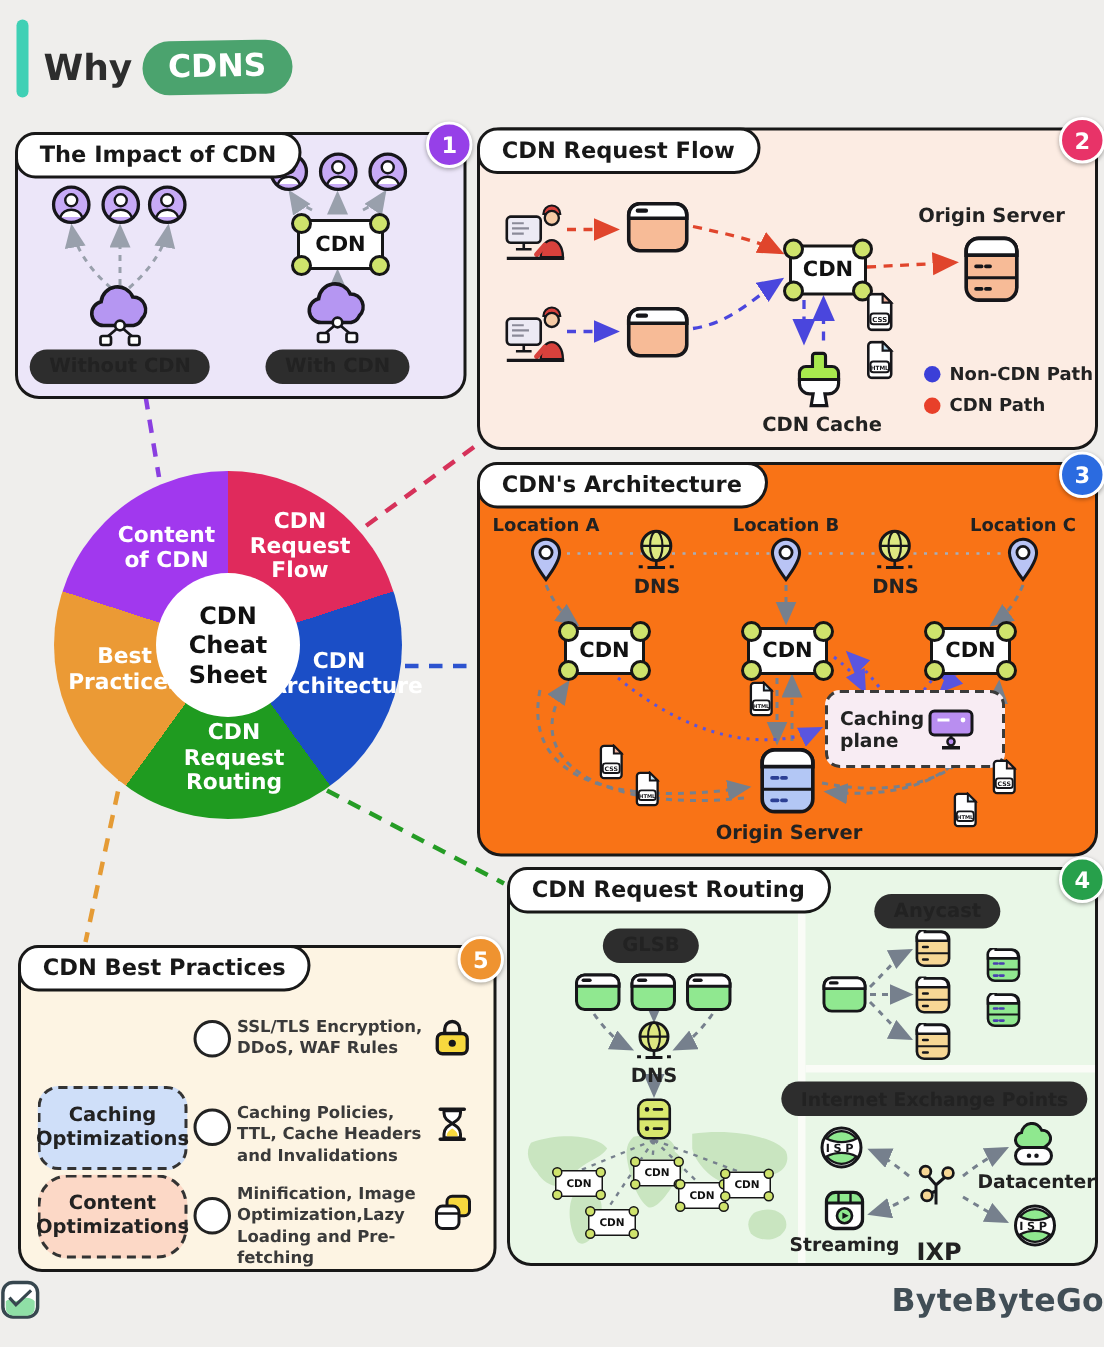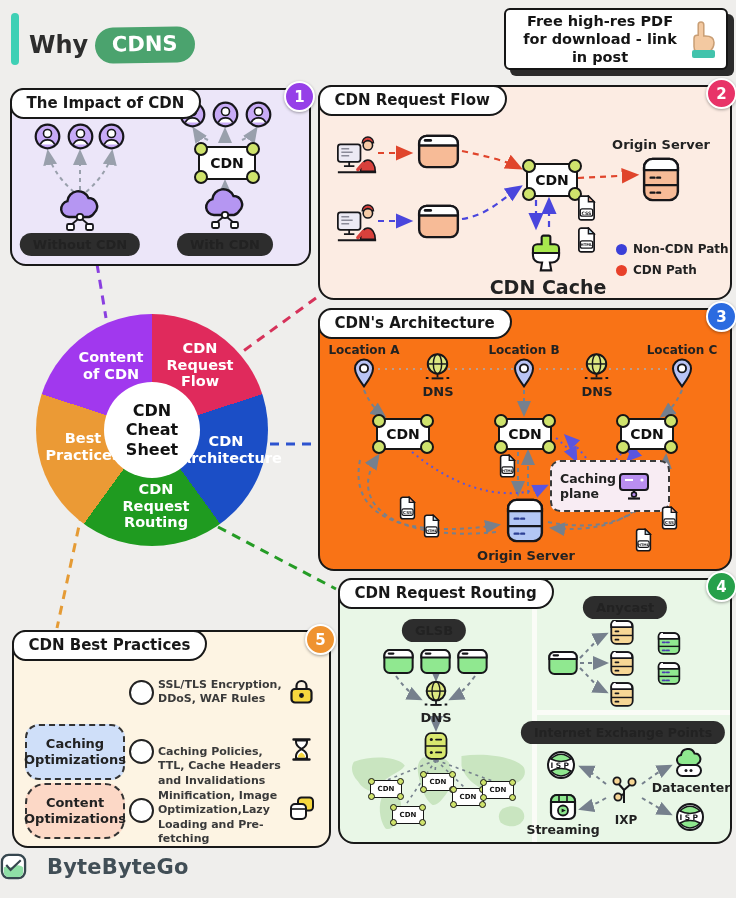--- a/index.html
+++ b/index.html
@@ -38,21 +38,21 @@
   #wheel-center div{font-size:16px;font-weight:800;color:#111;text-align:center;line-height:1.2;width:92px;}
   
   .bp-pill{position:absolute;left:11px;width:96px;border:2px dashed #333;border-radius:14px;display:flex;
     align-items:center;justify-content:center;text-align:center;font-weight:800;font-size:13px;color:#222;line-height:1.25;z-index:4;}
   .bp-circle{position:absolute;width:21px;height:21px;border-radius:50%;background:#fff;border:2.5px solid #222;z-index:4;}
   .bp-desc{position:absolute;left:144px;width:126px;font-size:11px;color:#3a3a3a;line-height:1.3;z-index:4;font-weight:600;}
   
   #pdf-box{position:absolute;left:504px;top:8px;width:220px;height:58px;background:#fff;border:2.5px solid #151515;
     border-radius:6px;box-shadow:6px 6px 0 #2b2b2b;display:flex;align-items:center;z-index:2;}
   #pdf-box .txt{width:172px;padding-left:8px;text-align:center;font-size:14.5px;font-weight:800;color:#151515;line-height:1.25;}
-  #footer{position:absolute;left:0;right:0;top:853px;display:flex;align-items:center;justify-content:flex-start;gap:20px;z-index:2;}
+  #footer{position:absolute;left:0;right:0;top:853px;display:flex;align-items:center;justify-content:space-between;gap:20px;z-index:2;}
   #footer .brand{font-size:21px;font-weight:700;color:#414e56;letter-spacing:.2px;}
   .divider{position:absolute;background:#fafcf7;z-index:3;}
 </style>
 </head>
 <body>
 
 <div id="stage">
 
   <svg width="0" height="0" class="abs" aria-hidden="true">
     <defs>
@@ -80,27 +80,20 @@
     <path d="M270,444 L316,444" stroke="#2d53cf" stroke-width="3" stroke-dasharray="9 7" fill="none"></path>
     <path d="M218,527 L336,589" stroke="#259c25" stroke-width="3" stroke-dasharray="9 7" fill="none"></path>
     <path d="M82,512 L57,628" stroke="#e59b35" stroke-width="3" stroke-dasharray="9 7" fill="none"></path>
   </svg>
 
   <div class="abs" style="left:11px;top:13px;width:8px;height:52px;background:#3fd0b5;border-radius:4px;z-index:2;"></div>
   <div class="abs" style="left:29px;top:27px;font-size:24px;font-weight:800;color:#2d2d2d;z-index:2;display:flex;align-items:center;gap:7px;">
     <span>Why</span>
     <span style="background:#4ba36e;color:#fff;padding:5px 17px 7px;border-radius:24px;font-size:21px;transform:rotate(-1deg);">CDNS</span>
   </div>
-  <div id="pdf-box">
-    <div class="txt">Free high-res PDF for download - link in post</div>
-    <svg width="30" height="42" viewBox="0 0 30 40" style="margin-left:2px;">
-      <path d="M13 3c1.6 0 2.8 1.2 2.8 2.8V17h1.5c5.5 0 8.7 2.2 8.7 6.5 0 6-4 10.5-10 10.5h-3.5c-4 0-6.5-2.5-6.5-6.5v-8c0-2 1.2-3.2 3-3.2h1.2V5.8C10.2 4.2 11.4 3 13 3z" fill="#f3c9a1" stroke="#c99e74" stroke-width="1.5"></path>
-      <rect x="4" y="31" width="23" height="8" rx="2" fill="#43c3ac"></rect>
-    </svg>
-  </div>
 
   <div class="panel" style="left:10px;top:88px;width:297px;height:174px;background:#ece6f9;">
     <div class="ptitle">The Impact of CDN</div>
     <div class="badge badge-1" style="right:-6px;top:-9px;">1</div>
     <svg class="arrow-svg" width="297" height="174" viewBox="0 0 297 174">
       <g stroke="#99a0ac" stroke-width="2" stroke-dasharray="4 4" fill="none">
         <path d="M62,102 C46,88 38,74 36,62" marker-end="url(#ar-gray)"></path>
         <path d="M68,100 L68,62" marker-end="url(#ar-gray)"></path>
         <path d="M74,102 C90,88 98,74 100,62" marker-end="url(#ar-gray)"></path>
         <path d="M213,100 L213,92" marker-end="url(#ar-gray)"></path>
@@ -235,21 +228,21 @@
       <path d="M3 3.5A2.5 2.5 0 0 1 5.5 1H13l6 6v16.5a2.5 2.5 0 0 1-2.5 2.5h-11A2.5 2.5 0 0 1 3 23.5z" fill="#fff" stroke="#16161a" stroke-width="1.8"></path>
       <path d="M13 1v6h6z" fill="#bfe0f2" stroke="#16161a" stroke-width="1.5"></path>
       <rect x="4.5" y="14.5" width="13" height="7.5" rx="2" fill="#fff" stroke="#16161a" stroke-width="1.4"></rect>
       <text x="11" y="20.2" text-anchor="middle" font-size="4" font-weight="bold" fill="#16161a">HTML</text>
     </svg>
 
     <svg class="abs" style="left:206px;top:145px;z-index:4;" width="40" height="42" viewBox="0 0 46 46">
       <path d="M20 3h6a2 2 0 0 1 2 2v8h5a5 5 0 0 1 5 5v5H8v-5a5 5 0 0 1 5-5h5V5a2 2 0 0 1 2-2z" fill="#a8e94e" stroke="#16161a" stroke-width="2.4"></path>
       <path d="M8 23h30v3a8 8 0 0 1-8 8h-2.5l1.5 9H17l1.5-9H16a8 8 0 0 1-8-8z" fill="#fff" stroke="#16161a" stroke-width="2.4"></path>
     </svg>
-    <div class="lbl" style="left:228px;top:189px;font-size:19px;font-weight:600;">CDN Cache</div>
+    <div class="lbl" style="left:228px;top:189px;font-size:13px;font-weight:600;">CDN Cache</div>
 
     <div class="lbl" style="left:341px;top:50px;font-size:13px;font-weight:600;">Origin Server</div>
     <svg class="abs" style="left:322px;top:70px;z-index:4;" width="38" height="45" viewBox="0 0 40 48">
       <rect x="2" y="2" width="36" height="44" rx="9" fill="#f7bb97" stroke="#16161a" stroke-width="2.6"></rect>
       <path d="M11 2h18a9 9 0 0 1 9 9v3H2v-3a9 9 0 0 1 9-9z" fill="#fff" stroke="#16161a" stroke-width="2.6"></path>
       <path d="M2 30h36" stroke="#16161a" stroke-width="2.2"></path>
       <path d="M9 22h4M16 22h3M9 38h4M16 38h3" stroke="#16161a" stroke-width="2.6" stroke-linecap="round"></path>
     </svg>
 
     <div class="abs" style="left:296px;top:155px;z-index:4;">
@@ -565,21 +558,21 @@
         <path d="M6 9c6-6.5 14-6.5 20 0-6 3.2-14 3.2-20 0z" fill="#8fe88f" stroke="#16161a" stroke-width="1.5"></path>
         <path d="M6 21c6 6.5 14 6.5 20 0-6-3.2-14-3.2-20 0z" fill="#8fe88f" stroke="#16161a" stroke-width="1.5"></path>
         <text x="16" y="17.8" text-anchor="middle" font-size="7.5" font-weight="bold" letter-spacing="2.4" fill="#16161a">ISP</text>
       </svg>
     <svg class="abs" style="left:269px;top:194px;z-index:4;" width="30" height="32" viewBox="0 0 30 32">
         <path d="M15 29V16M15 16 8 8M15 16l8-7M15 20l-5 2" stroke="#16161a" stroke-width="2" fill="none"></path>
         <circle cx="8" cy="7" r="3.6" fill="#f7d795" stroke="#16161a" stroke-width="1.8"></circle>
         <circle cx="23" cy="8" r="3.6" fill="#f7d795" stroke="#16161a" stroke-width="1.8"></circle>
         <circle cx="9" cy="23" r="3.6" fill="#f7d795" stroke="#16161a" stroke-width="1.8"></circle>
       </svg>
-    <div class="lbl" style="left:286px;top:233px;font-size:12px;font-weight:600;">IXP</div>
+    <div class="lbl" style="left:286px;top:245px;font-size:16px;font-weight:600;">IXP</div>
     <svg class="abs" style="left:334px;top:168px;z-index:4;" width="30" height="30" viewBox="0 0 30 30">
         <path d="M8 17a5 5 0 0 1-1-9.9A7 7 0 0 1 20.5 5.5 5.5 5.5 0 0 1 24 15.5 5 5 0 0 1 22 17z" fill="#8fe88f" stroke="#16161a" stroke-width="2"></path>
         <rect x="3" y="17" width="24" height="11" rx="5.5" fill="#fff" stroke="#16161a" stroke-width="2"></rect>
         <circle cx="12" cy="22.5" r="1.5" fill="#16161a"></circle>
         <circle cx="17" cy="22.5" r="1.5" fill="#16161a"></circle>
       </svg>
     <div class="lbl" style="left:351px;top:200px;font-size:12.5px;font-weight:600;">Datacenter</div>
     <svg class="abs" style="left:209px;top:213px;z-index:4;" width="28" height="28" viewBox="0 0 28 28">
         <rect x="2" y="2" width="24" height="24" rx="6" fill="#fff" stroke="#16161a" stroke-width="2.2"></rect>
         <path d="M8 2h12a6 6 0 0 1 6 6v1H2V8a6 6 0 0 1 6-6z" fill="#8fe88f" stroke="#16161a" stroke-width="2"></path>
@@ -597,21 +590,21 @@
     <div class="bp-circle" style="left:115px;top:48px;"></div>
     <div class="bp-desc" style="top:46px;">SSL/TLS Encryption, DDoS, WAF Rules</div>
     <svg class="abs" style="left:274px;top:46px;z-index:4;" width="27" height="27" viewBox="0 0 27 27">
         <rect x="3.5" y="11" width="20" height="13.5" rx="3.5" fill="#f7d83e" stroke="#16161a" stroke-width="2.2"></rect>
         <path d="M8.5 11V8a5 5 0 0 1 10 0v3" fill="none" stroke="#16161a" stroke-width="2.2"></path>
         <circle cx="13.5" cy="17.5" r="2.4" fill="#16161a"></circle>
       </svg>
 
     <div class="bp-pill" style="top:92px;height:52px;background:#cfdff9;">Caching Optimizations</div>
     <div class="bp-circle" style="left:115px;top:107px;"></div>
-    <div class="bp-desc" style="top:103px;margin-top:10px;">Caching Policies, TTL, Cache Headers and Invalidations</div>
+    <div class="bp-desc" style="top:103px;">Caching Policies, TTL, Cache Headers and Invalidations</div>
     <svg class="abs" style="left:274px;top:104px;z-index:4;" width="27" height="27" viewBox="0 0 27 27">
         <path d="M8 4.5h11v1.5c0 4-3 5.5-5.5 7C16 14.5 19 16 19 20v2.5H8V20c0-4 3-5.5 5.5-7C11 11.5 8 10 8 6z" fill="#fff" stroke="#16161a" stroke-width="2"></path>
         <path d="M9.8 21.5c0-2.8 2.3-4.2 3.7-5.1 1.4.9 3.7 2.3 3.7 5.1z" fill="#f7d83e"></path>
         <path d="M5.5 3.5h16M5.5 23.5h16" stroke="#16161a" stroke-width="2.4" stroke-linecap="round"></path>
       </svg>
 
     <div class="bp-pill" style="top:151px;height:52px;background:#fcd8c6;border-radius:20px;">Content Optimizations</div>
     <div class="bp-circle" style="left:115px;top:166px;"></div>
     <div class="bp-desc" style="top:157px;">Minification, Image Optimization,Lazy Loading and Pre-fetching</div>
     <svg class="abs" style="left:274px;top:163px;z-index:4;" width="28" height="27" viewBox="0 0 28 27">

